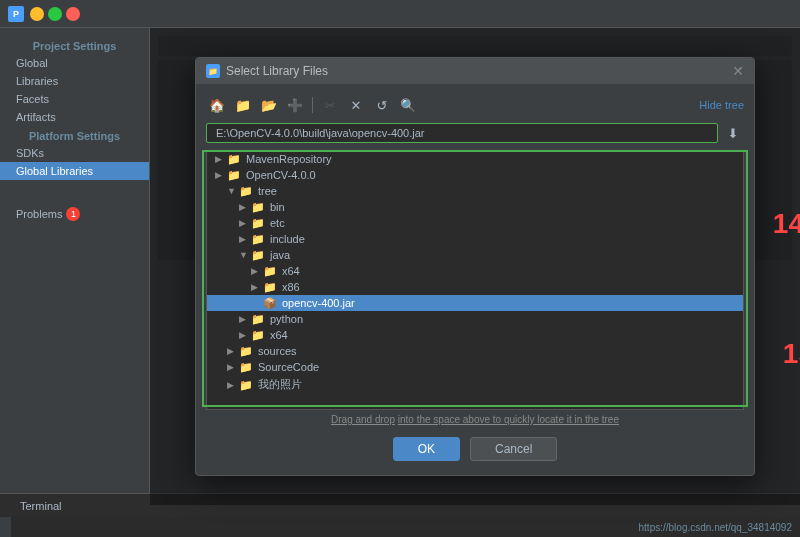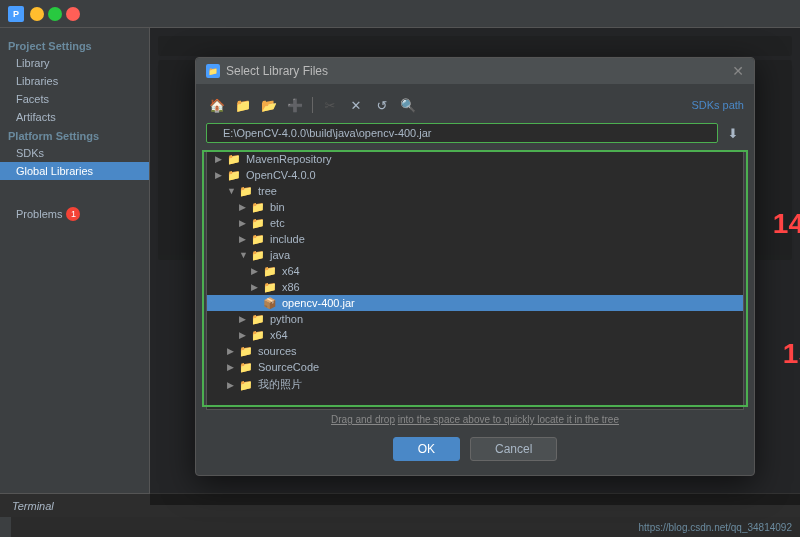--- a/index.html
+++ b/index.html
@@ -71,20 +71,21 @@
       width: 150px;
       background: #3c3f41;
       border-right: 1px solid #555;
       padding: 8px 0;
     }
     .sidebar-section-title {
       font-size: 11px;
       color: #6a8a9e;
       padding: 4px 8px 2px;
       font-weight: bold;
+      text-align: center;
     }
     .sidebar-item {
       padding: 3px 8px 3px 16px;
       cursor: pointer;
       font-size: 11px;
       color: #a9b7c6;
     }
     .sidebar-item.active {
       background: #4a88c7;
       color: white;
@@ -274,21 +275,21 @@
       align-items: center;
       gap: 4px;
       margin-bottom: 6px;
     }
     .path-input {
       flex: 1;
       background: #2b2b2b;
       border: 1px solid #4caf50;
       border-radius: 2px;
       color: #a9b7c6;
-      padding: 3px 16px;
+      padding: 3px 9px;
       font-size: 11px;
       outline: none;
     }
     .path-download-btn {
       width: 22px;
       height: 22px;
       background: none;
       border: none;
       color: #a9b7c6;
       cursor: pointer;
@@ -403,45 +404,44 @@
     .terminal-tab {
       position: absolute;
       bottom: 20px;
       left: 0;
       right: 0;
       height: 24px;
       background: #2d2d2d;
       border-top: 1px solid #555;
       display: flex;
       align-items: center;
-      padding: 0 12px;
+      padding: 0 20px;
       font-size: 11px;
       color: #a9b7c6;
-      font-style: italic;
     }
   </style>
 </head>
 <body>
 
 <div class="title-bar">
   <div class="title-bar-icon">
     <span>P</span>
   </div>
   <div class="title-bar-controls">
     <div class="title-bar-btn min">−</div>
     <div class="title-bar-btn max">□</div>
     <div class="title-bar-btn close">×</div>
   </div>
 </div>
 
 <div class="main-layout">
 
   <div class="sidebar">
     <div class="sidebar-section-title">Project Settings</div>
-    <div class="sidebar-item">Library</div>
+    <div class="sidebar-item">Global</div>
     <div class="sidebar-item">Libraries</div>
     <div class="sidebar-item">Facets</div>
     <div class="sidebar-item">Artifacts</div>
     <div class="sidebar-section-title">Platform Settings</div>
     <div class="sidebar-item">SDKs</div>
     <div class="sidebar-item active">Global Libraries</div>
     <div style="margin-top:24px;">
       <div class="sidebar-item" style="display:flex;align-items:center;">
         <span>Problems</span>
         <span class="problems-badge">1</span>
@@ -473,21 +473,21 @@
           <div class="file-toolbar">
             <button class="toolbar-btn" title="Home">🏠</button>
             <button class="toolbar-btn" title="Folder">📁</button>
             <button class="toolbar-btn" title="New Folder">📂</button>
             <button class="toolbar-btn" title="Add">➕</button>
             <div class="toolbar-sep"></div>
             <button class="toolbar-btn disabled" title="Cut">✂</button>
             <button class="toolbar-btn" title="Delete">✕</button>
             <button class="toolbar-btn" title="Refresh">↺</button>
             <button class="toolbar-btn" title="Search">🔍</button>
-            <span class="toolbar-right">SDKs path</span>
+            <span class="toolbar-right">Hide tree</span>
           </div>
 
           <div class="path-input-row">
             <input class="path-input" type="text" value="E:\OpenCV-4.0.0\build\java\opencv-400.jar" style="">
             <button class="path-download-btn">⬇</button>
           </div>
 
           <div class="file-tree-container">
 
             <div class="tree-item">

